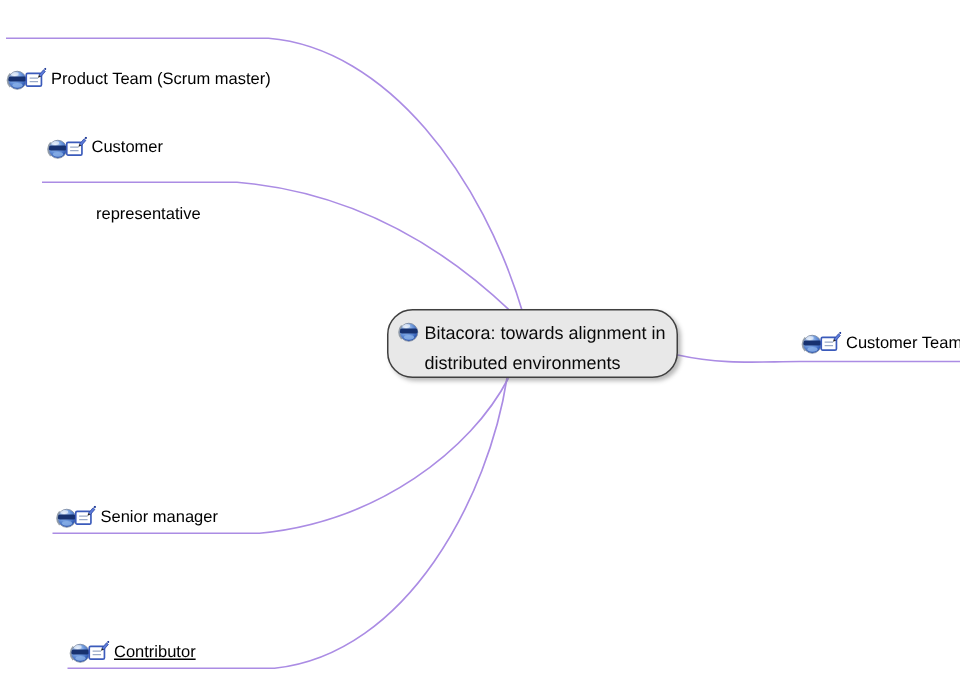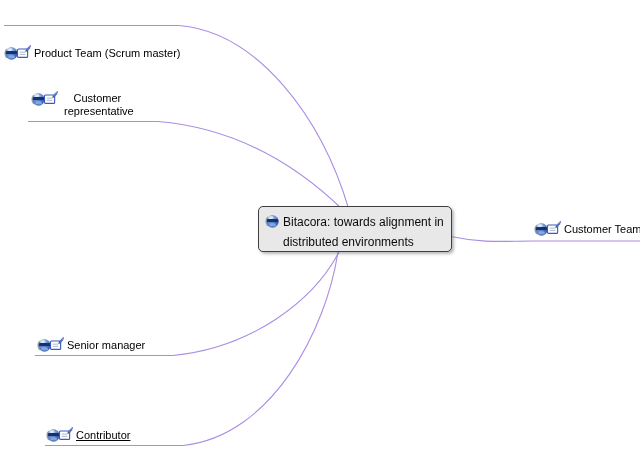--- a/index.html
+++ b/index.html
@@ -7,29 +7,29 @@
     position:relative;width:640px;height:452px;background:#ffffff;overflow:hidden;
     font-family:"Liberation Sans",sans-serif;
   }
   svg.edges{position:absolute;left:0;top:0;}
   svg.edges path{fill:none;stroke-width:1.1;}
   .leaf{
     position:absolute;display:flex;align-items:flex-start;
     font-size:11px;color:#000;white-space:nowrap;cursor:default;
   }
   .leaf .lbl{padding-left:3px;line-height:15px;}
-  .lbl-block{display:flex;flex-direction:column;padding-left:3px;align-items:center;}
+  .lbl-block{display:flex;flex-direction:column;padding-left:3px;}
   .lbl-block .l1{line-height:13px;}
-  .lbl-block .l2{line-height:13px;padding-left:3px;}
+  .lbl-block .l2{line-height:13px;padding-left:3px;margin-top:32px;}
   svg.icon{width:15px;height:15px;display:block;flex:none;}
   svg.icon.note{margin-left:-3px;margin-top:-1px;}
   .root{
     position:absolute;left:258px;top:206px;width:194px;height:46px;
     box-sizing:border-box;background:#e8e8e8;border:1.5px solid #3f3f3f;
-    border-radius:5px;box-shadow:2px 2px 3px rgba(100,100,100,0.45);
+    border-radius:17px;box-shadow:2px 2px 3px rgba(100,100,100,0.45);
     display:flex;align-items:flex-start;padding:5px 6px 4px 6px;
   }
   .root svg.icon{margin-top:2px;}
   .root-text{font-size:12px;color:#0a0a0a;line-height:20px;padding-left:3px;}
   .hidden-defs{position:absolute;width:0;height:0;overflow:hidden;}
 </style>
 </head>
 <body>
 
 <div class="canvas">

